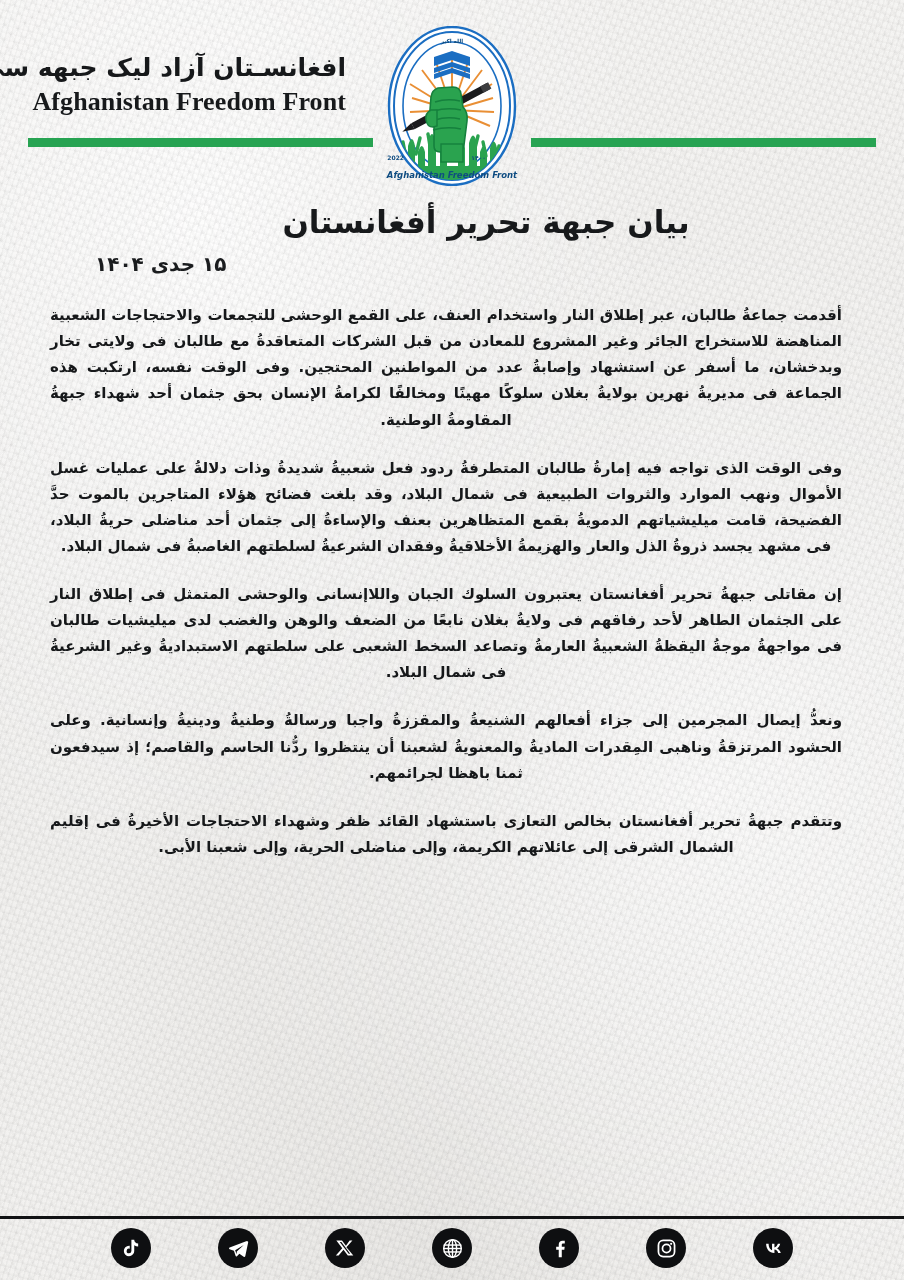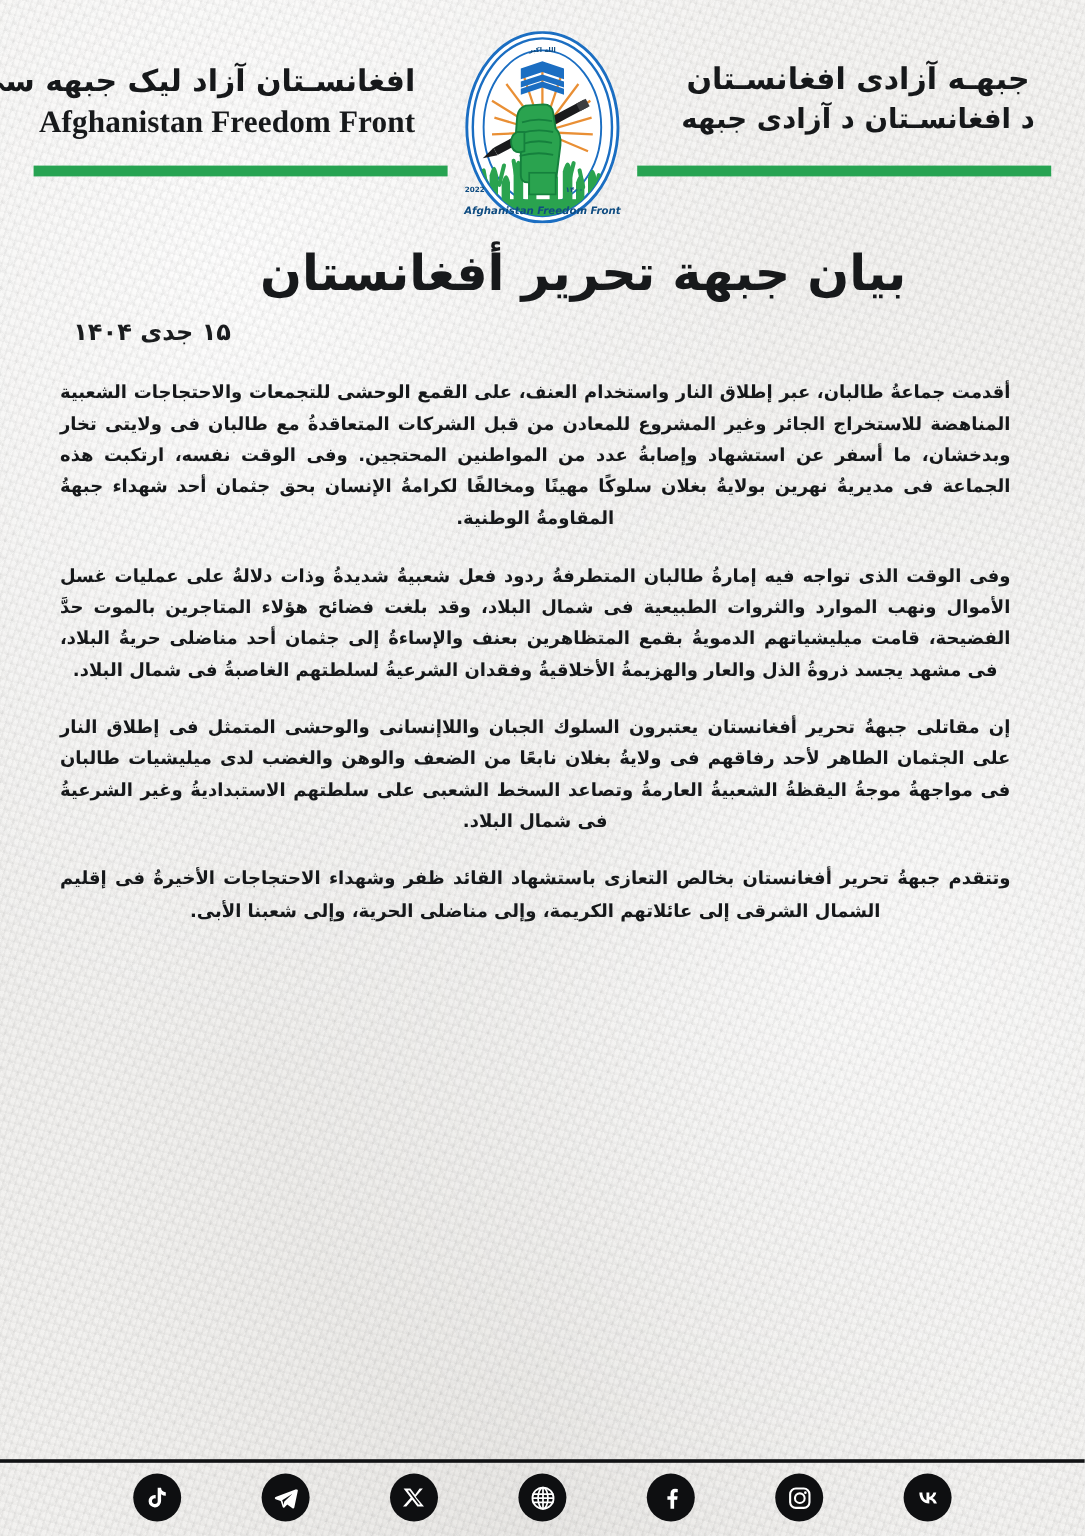--- a/index.html
+++ b/index.html
@@ -102,37 +102,37 @@
 
   
   .title-block {
     position: relative;
     margin-top: 14px;
     direction: rtl;
     text-align: center;
   }
   .doc-title {
     font-family: "DejaVu Sans", sans-serif;
-    font-size: 41px;
+    font-size: 31px;
     font-weight: bold;
     color: #17191b;
     letter-spacing: 0.3px;
     line-height: 1.2;
     padding-left: 24px;
     margin-left: 44px;
   }
   .doc-date {
     font-family: "DejaVu Sans", sans-serif;
     font-size: 20px;
     font-weight: bold;
     color: #1a1c1e;
     margin-top: 11px;
     text-align: left;
     direction: rtl;
-    padding-left: 61px;
+    padding-left: 95px;
   }
 
   
   .body-text {
     direction: rtl;
     margin: 26px 62px 0 50px;
     text-align: justify;
     text-align-last: center;
   }
   .body-text p {
@@ -189,24 +189,20 @@
 </style>
 </head>
 <body>
 
 <div class="paper-texture"></div>
 
 <div class="page">
 
   <div class="header">
 
-    <div class="brand-right">
-      <div class="brand-line-ar">جبهـه آزادی افغانسـتان</div>
-      <div class="brand-line-ar small">د افغانسـتان د آزادی جبهه</div>
-    </div>
 
     <div class="brand-left">
       <div class="brand-line-ar">افغانسـتان آزاد لیک جبهه سی</div>
       <div class="brand-line-en">Afghanistan Freedom Front</div>
     </div>
 
     <div class="rule-green left"></div>
     <div class="rule-green right"></div>
 
     <div class="logo">
@@ -314,20 +310,21 @@
 
   <div class="title-block">
     <div class="doc-title">بیان جبهة تحریر أفغانستان</div>
     <div class="doc-date">۱۵ جدی ۱۴۰۴</div>
   </div>
 
   <div class="body-text">
     <p>أقدمت جماعةُ طالبان، عبر إطلاق النار واستخدام العنف، على القمع الوحشى للتجمعات والاحتجاجات الشعبية المناهضة للاستخراج الجائر وغير المشروع للمعادن من قبل الشركات المتعاقدةُ مع طالبان فى ولايتى تخار وبدخشان، ما أسفر عن استشهاد وإصابةُ عدد من المواطنين المحتجين. وفى الوقت نفسه، ارتكبت هذه الجماعة فى مديريةُ نهرين بولايةُ بغلان سلوكًا مهينًا ومخالفًا لكرامةُ الإنسان بحق جثمان أحد شهداء جبهةُ المقاومةُ الوطنية.</p>
     <p>وفى الوقت الذى تواجه فيه إمارةُ طالبان المتطرفةُ ردود فعل شعبيةُ شديدةُ وذات دلالةُ على عمليات غسل الأموال ونهب الموارد والثروات الطبيعية فى شمال البلاد، وقد بلغت فضائح هؤلاء المتاجرين بالموت حدَّ الفضيحة، قامت ميليشياتهم الدمويةُ بقمع المتظاهرين بعنف والإساءةُ إلى جثمان أحد مناضلى حريةُ البلاد، فى مشهد يجسد ذروةُ الذل والعار والهزيمةُ الأخلاقيةُ وفقدان الشرعيةُ لسلطتهم الغاصبةُ فى شمال البلاد.</p>
     <p>إن مقاتلى جبهةُ تحرير أفغانستان يعتبرون السلوك الجبان واللاإنسانى والوحشى المتمثل فى إطلاق النار على الجثمان الطاهر لأحد رفاقهم فى ولايةُ بغلان نابعًا من الضعف والوهن والغضب لدى ميليشيات طالبان فى مواجهةُ موجةُ اليقظةُ الشعبيةُ العارمةُ وتصاعد السخط الشعبى على سلطتهم الاستبداديةُ وغير الشرعيةُ فى شمال البلاد.</p>
+    <p>ونعدُّ إيصال المجرمين إلى جزاء أفعالهم الشنيعةُ والمقززةُ واجبا ورسالةُ وطنيةُ ودينيةُ وإنسانية. وعلى الحشود المرتزقةُ وناهبى المِقدرات الماديةُ والمعنويةُ لشعبنا أن ينتظروا ردُّنا الحاسم والقاصم؛ إذ سيدفعون ثمنا باهظا لجرائمهم.</p>
     <p class="last">وتتقدم جبهةُ تحرير أفغانستان بخالص التعازى باستشهاد القائد ظفر وشهداء الاحتجاجات الأخيرةُ فى إقليم الشمال الشرقى إلى عائلاتهم الكريمة، وإلى مناضلى الحرية، وإلى شعبنا الأبى.</p>
   </div>
 
   <div class="footer">
     <div class="footer-rule"></div>
     <div class="social-row">
 
       <a class="social-badge">
         <svg width="22" height="22" viewBox="0 0 24 24" fill="#ffffff">
           <path d="M16.6 5.82A4.28 4.28 0 0 1 15.54 3h-3.1v12.4a2.6 2.6 0 0 1-2.6 2.46 2.6 2.6 0 1 1 .77-5.08V9.6a5.7 5.7 0 0 0-.77-.06A5.68 5.68 0 1 0 15.54 15.2V8.9a7.3 7.3 0 0 0 4.27 1.37V7.16a4.3 4.3 0 0 1-3.2-1.34z"></path>

